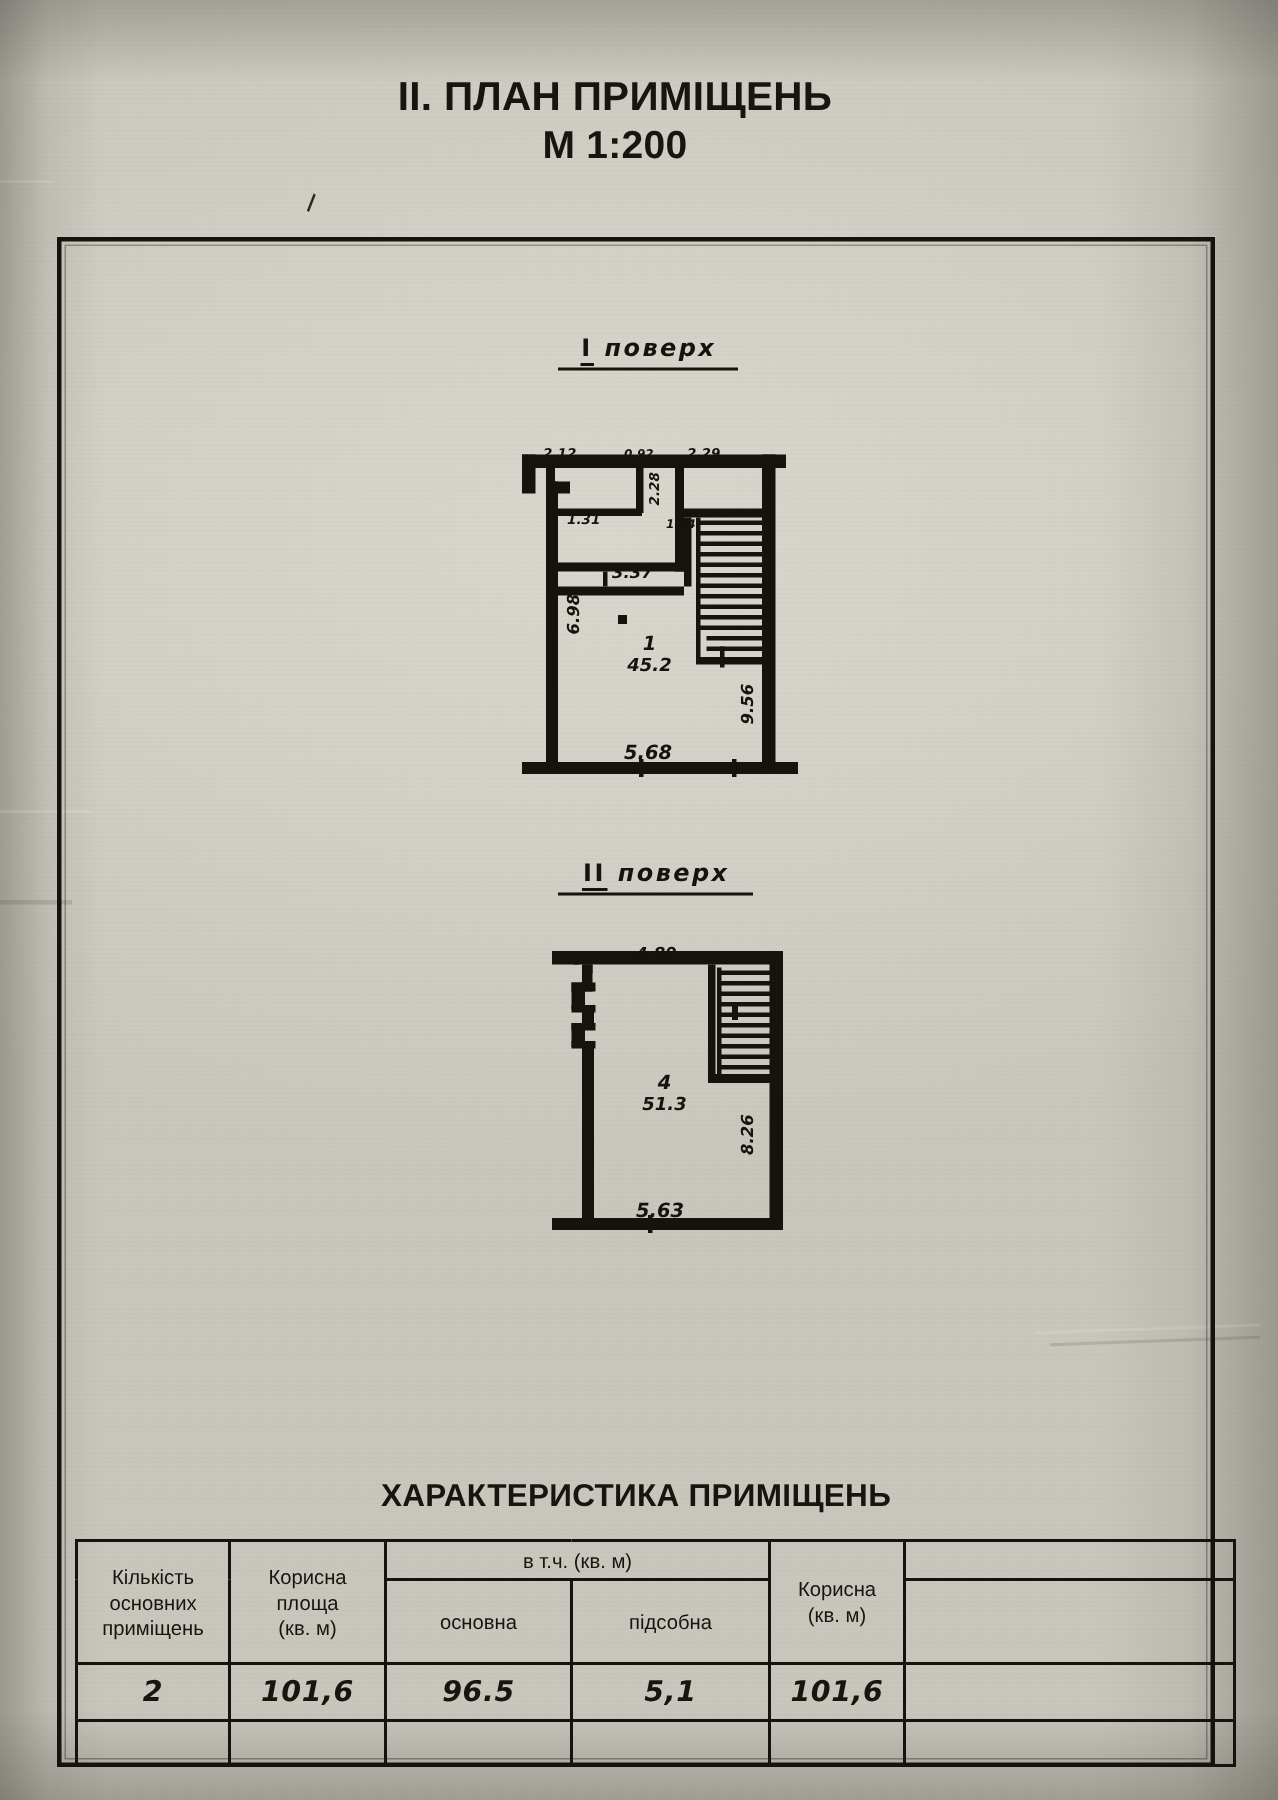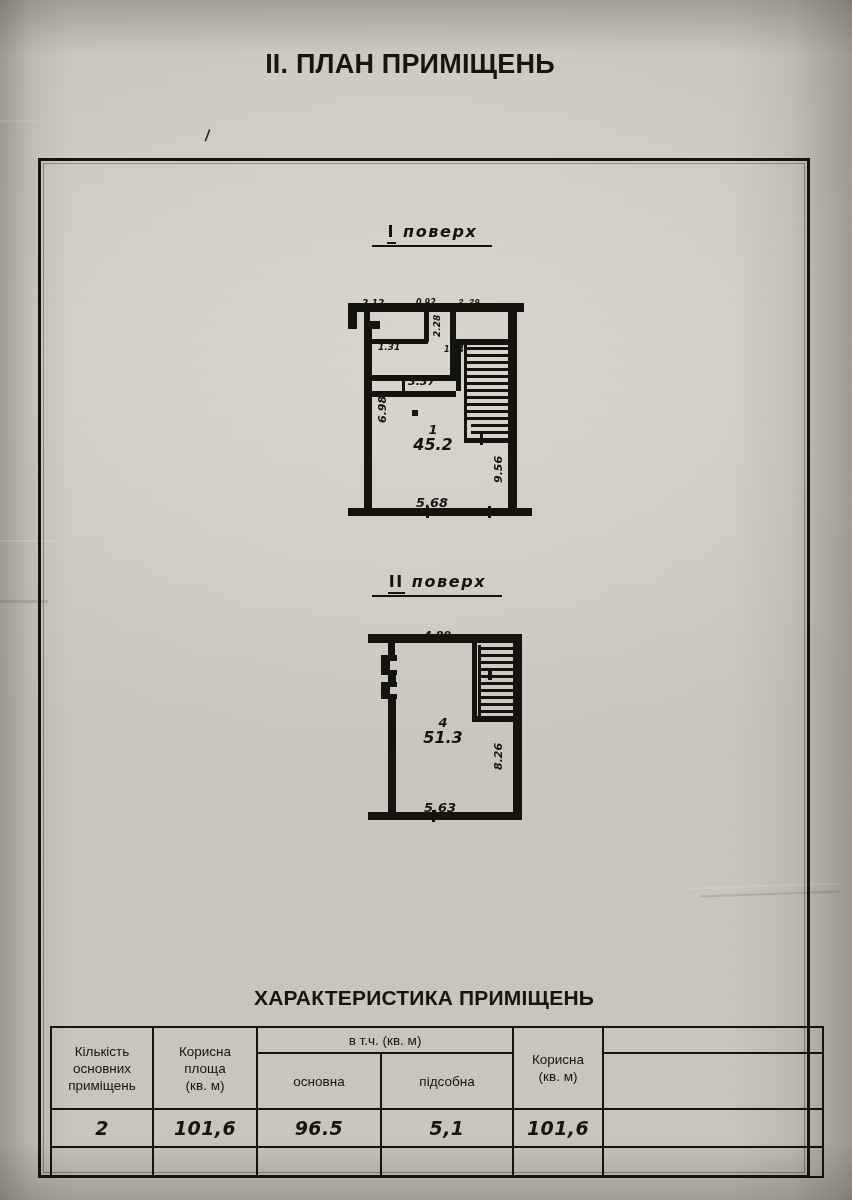--- a/index.html
+++ b/index.html
@@ -81,21 +81,21 @@
     font-family:"DejaVu Sans", sans-serif;
     white-space:nowrap;
   }
   .rm-label{
     position:absolute;text-align:center;color:#14130e;
     font-family:"DejaVu Sans", sans-serif;font-weight:bold;font-style:italic;
     line-height:1.05;
   }
   .rm-label .num{font-size:13px;display:block;}
   .rm-label .bar{height:1.6px;background:#14130e;margin:1px auto 1px auto;}
-  .rm-label .area{font-size:16px;display:block;}
+  .rm-label .area{font-size:12px;display:block;}
 
   
   .tbl-title{
     position:absolute;left:38px;top:986px;width:772px;text-align:center;
     font-size:21px;font-weight:bold;color:#16150f;letter-spacing:.2px;
   }
   .tbl{
     position:absolute;left:38px;top:1026px;width:772px;
     border-collapse:collapse;
     table-layout:fixed;
@@ -135,20 +135,21 @@
 <div class="shade sh-top"></div>
 <div class="shade sh-bot"></div>
 <div class="crease" style="left:0;top:540px;width:60px;height:2px;opacity:.5"></div>
 <div class="crease2" style="left:0;top:600px;width:48px;height:3px;"></div>
 <div class="crease" style="left:690px;top:885px;width:150px;height:2px;opacity:.45;transform:rotate(-2deg)"></div>
 <div class="crease2" style="left:700px;top:893px;width:140px;height:2px;transform:rotate(-2deg)"></div>
 <div class="crease" style="left:0;top:120px;width:36px;height:2px;opacity:.4"></div>
 
 <div class="heading">
   <div class="l1">II. ПЛАН ПРИМІЩЕНЬ</div>
+  <div class="l2">М 1:200</div>
 </div>
 <div class="smalltxt" style="left:205px;top:126px;font-size:15px;transform:rotate(28deg);color:#2a2820;">\</div>
 
 <div class="frame"></div>
 
 <div class="floor-cap" style="left:372px;top:222px;width:120px;">
   <span class="rom">I</span><span>поверх</span>
   <span class="underline"></span>
 </div>
 
@@ -214,21 +215,21 @@
 
       <rect x="86" y="211" width="3" height="12"></rect>
       <rect x="148" y="211" width="3" height="12"></rect>
 
       <rect x="72" y="115" width="6" height="6"></rect>
     </g>
   </svg>
 
   <div class="dimtxt" style="left:22px;top:3px;font-size:9px;">2.12</div>
   <div class="dimtxt" style="left:76px;top:3px;font-size:8px;text-align:right;">0.92</div>
-  <div class="dimtxt" style="left:118px;top:3px;font-size:9px;font-family:Liberation Mono, monospace;">2.29</div>
+  <div class="dimtxt" style="left:118px;top:3px;font-size:9px;">2.29</div>
   <div class="dimtxt" style="left:38px;top:47px;font-size:9px;">1.31</div>
   <div class="dimtxt" style="left:92px;top:42px;font-size:9px;transform:rotate(-90deg);transform-origin:left top;">2.28</div>
   <div class="dimtxt" style="left:104px;top:50px;font-size:8px;">1.44</div>
   <div class="dimtxt" style="left:46px;top:80px;font-size:11px;margin-left:22px;">3.37</div>
   <div class="dimtxt" style="left:36px;top:128px;font-size:11px;transform:rotate(-90deg);transform-origin:left top;">6.98</div>
   <div class="dimtxt" style="left:152px;top:188px;font-size:11px;transform:rotate(-90deg);transform-origin:left top;">9.56</div>
   <div class="dimtxt" style="left:76px;top:200px;font-size:13px;">5.68</div>
 
   <div class="rm-label" style="left:68px;top:128px;width:50px;">
     <span class="num">1</span>

